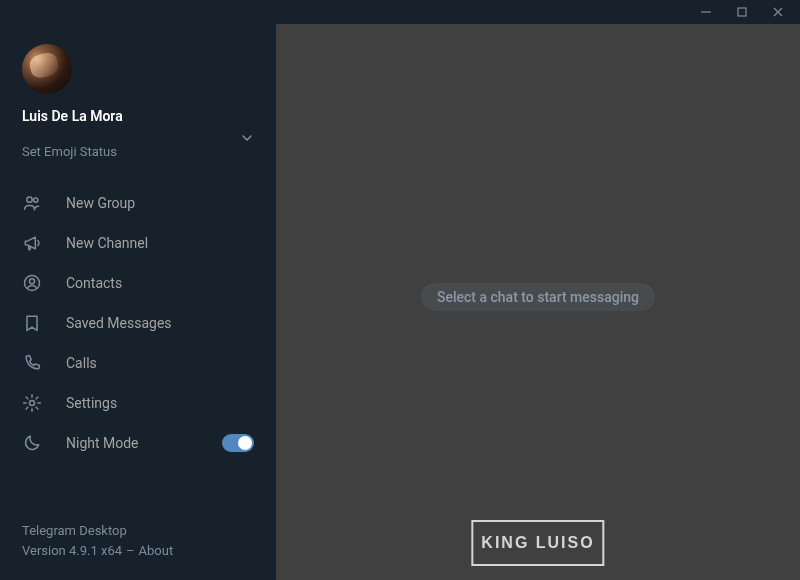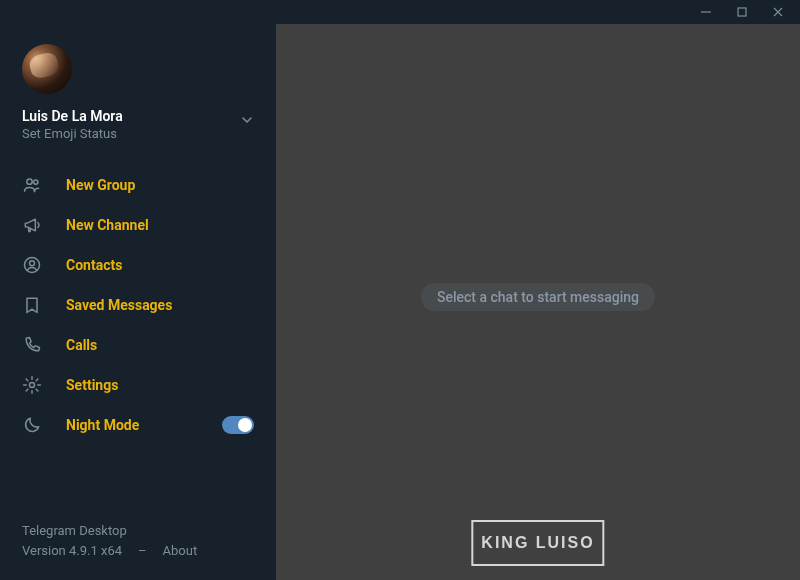--- a/index.html
+++ b/index.html
@@ -54,21 +54,21 @@
       top: 20%; left: 15%;
       width: 55%; height: 45%;
       background: linear-gradient(135deg, rgba(255,220,180,0.7), transparent);
       border-radius: 40%;
       transform: rotate(-15deg);
     }
     .username {
       color: #fff;
       font-size: 14px;
       font-weight: 600;
-      margin-bottom: 2px;
+      margin-bottom: 20px;
     }
     .status {
       color: #7d8b99;
       font-size: 13px;
     }
     .chevron {
       position: absolute;
       right: 22px;
       bottom: 20px;
       color: #7d8b99;
@@ -84,23 +84,23 @@
       gap: 24px;
     }
     .menu-icon {
       width: 20px; height: 20px;
       display: flex; align-items: center; justify-content: center;
       color: #7d8b99;
       flex-shrink: 0;
     }
     .menu-icon svg { display: block; }
     .menu-label {
-      color: #eab308;
+      color: #a3a3a3;
       font-size: 14px;
-      font-weight: 700;
+      font-weight: 400;
       flex: 1;
     }
     .toggle {
       width: 32px; height: 18px;
       border-radius: 10px;
       background: #5288c1;
       position: relative;
       flex-shrink: 0;
     }
     .toggle::after {
@@ -111,21 +111,21 @@
       border-radius: 50%;
       background: #fff;
     }
     .footer {
       margin-top: auto;
       padding: 0 22px 20px 22px;
       color: #7d8b99;
       font-size: 13px;
       line-height: 1.5;
     }
-    .footer .line2 { display: flex; gap: 16px; align-items: flex-end; }
+    .footer .line2 { display: flex; gap: 4px; align-items: flex-end; }
     .main {
       flex: 1;
       background: #404040;
       display: flex;
       align-items: center;
       justify-content: center;
       position: relative;
     }
     .placeholder {
       background: rgba(120,140,160,0.15);

